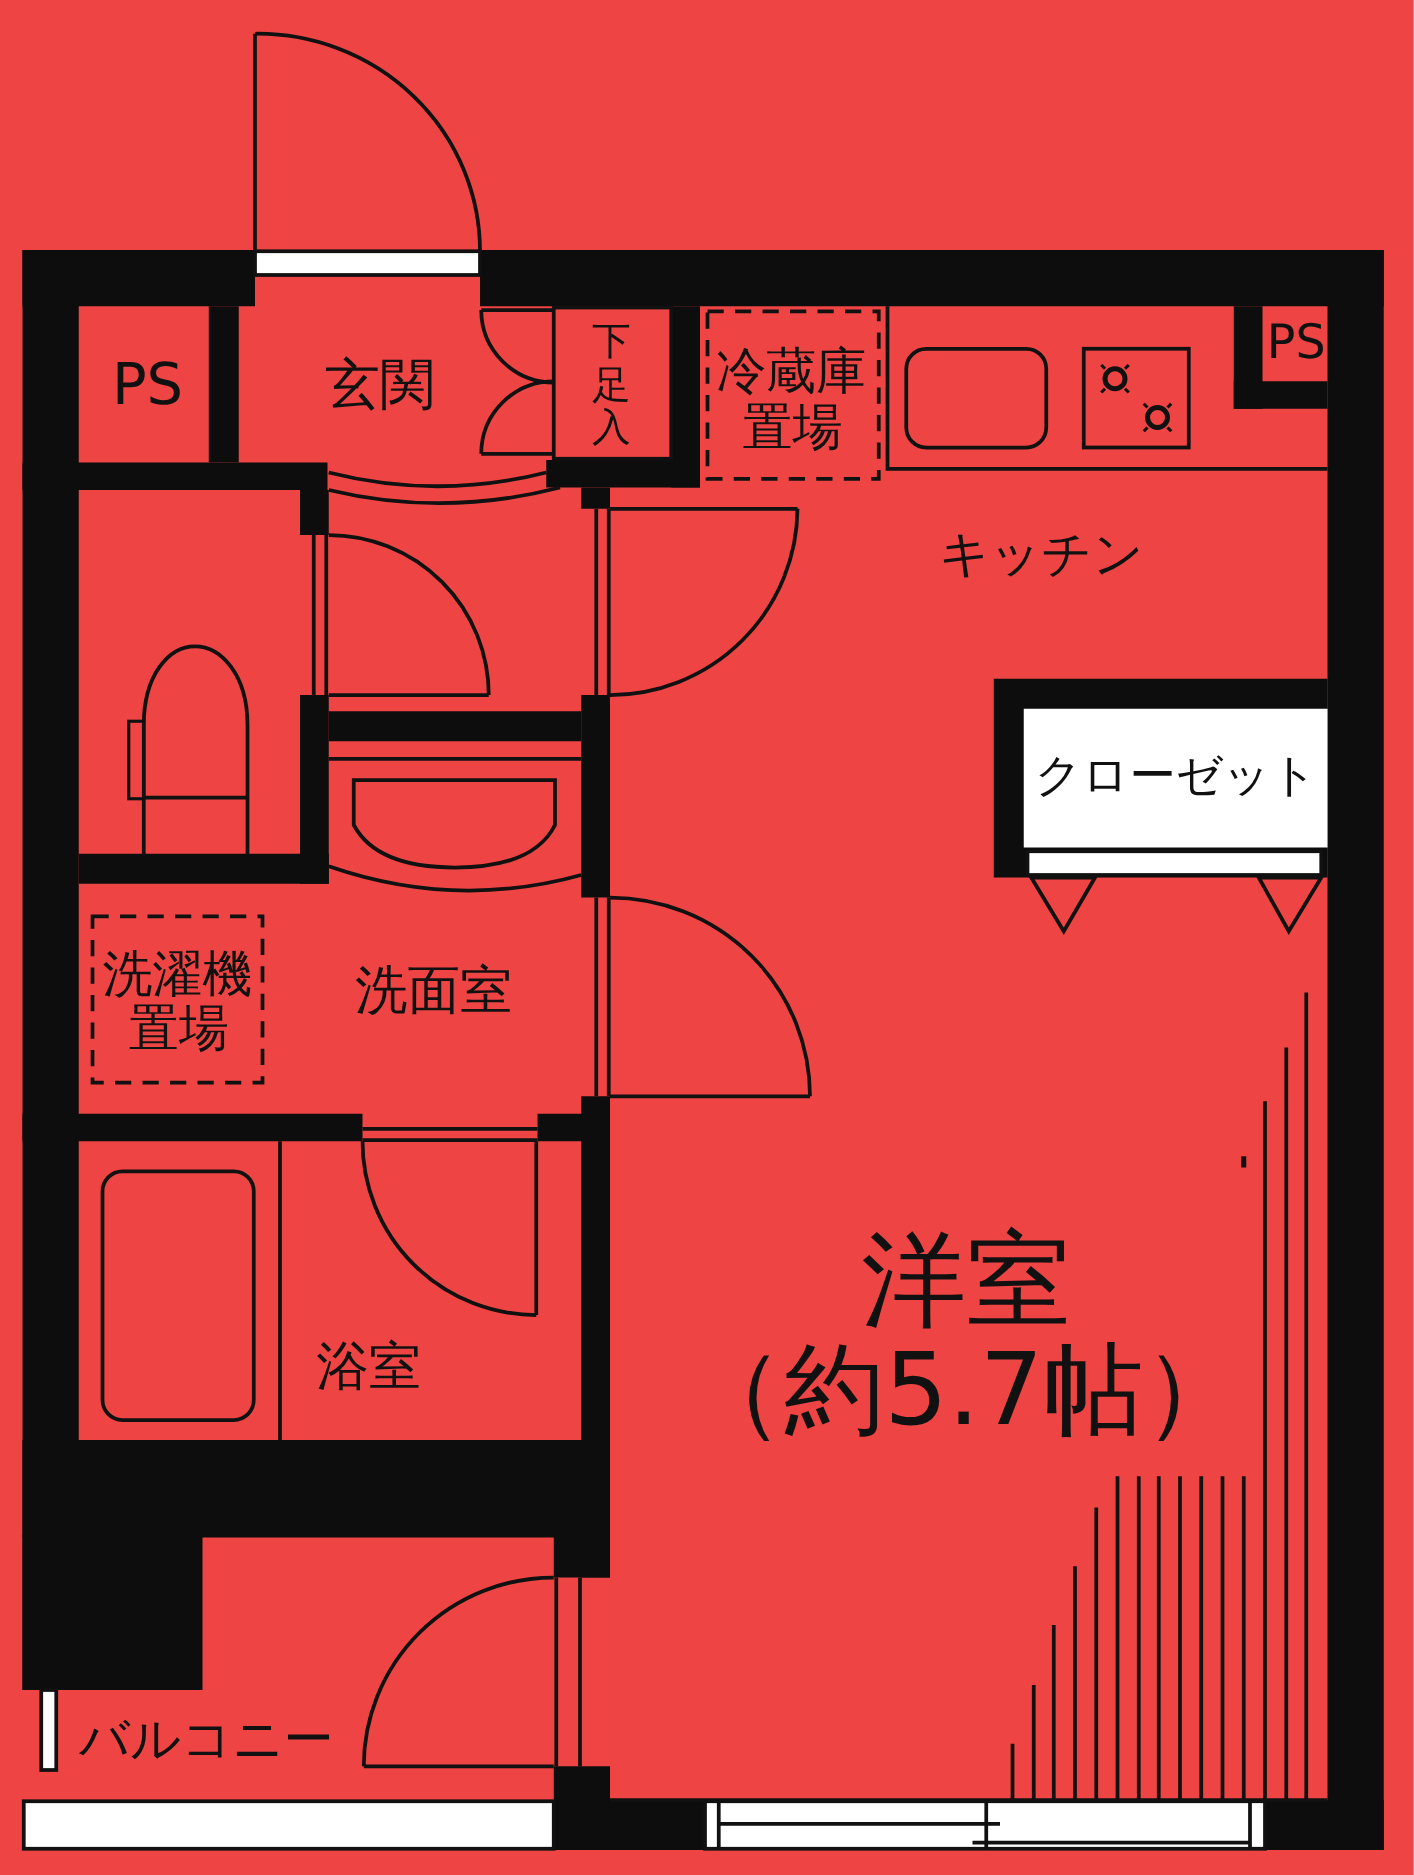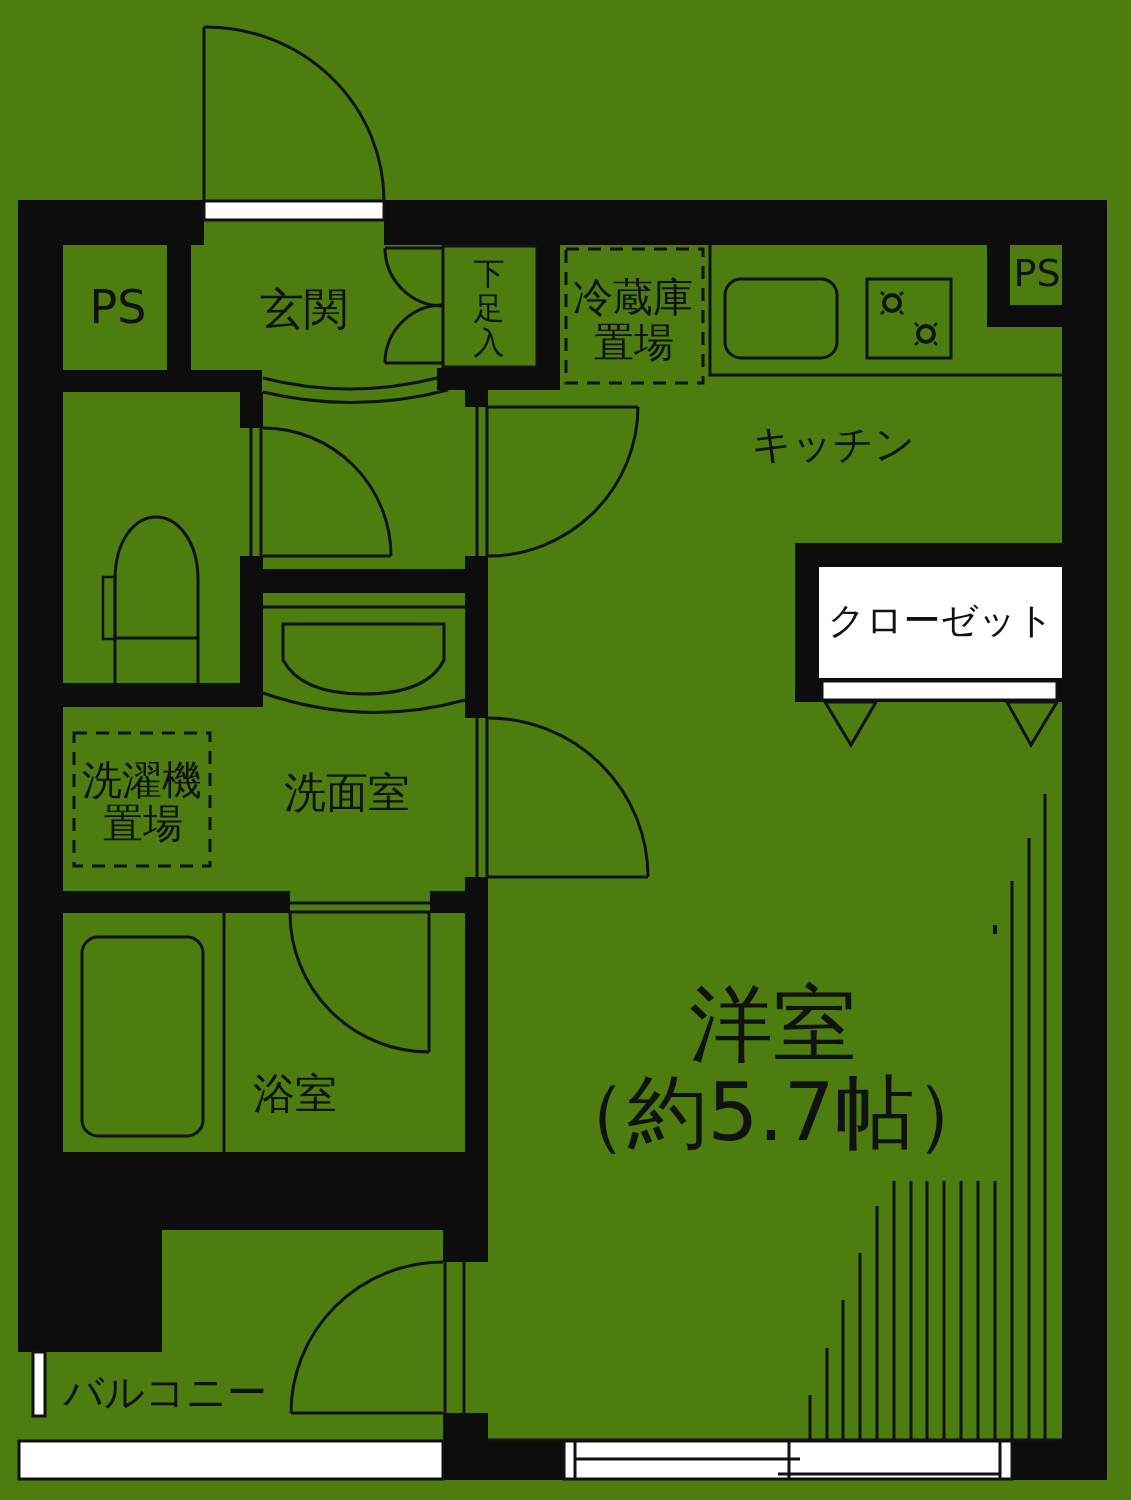--- a/index.html
+++ b/index.html
@@ -1,20 +1,20 @@
 <!DOCTYPE html>
 <html><head>
   <meta charset="utf-8">
   <style>
     html, body { margin: 0; padding: 0; background: #ffffff; }
     #plan-root {
       position: relative;
       width: 1131px;
       height: 1500px;
-      background: #4d7c0f;
+      background: #ef4444;
       overflow: hidden;
     }
     svg { display: block; }
     .wall { fill: #0d0d0d; }
     .ln { stroke: #111111; stroke-width: 3; fill: none; }
     .ln-thin { stroke: #111111; stroke-width: 2.5; fill: none; }
     .ln-fill { stroke: #111111; stroke-width: 3; fill: #ffffff; }
     .dash { stroke: #111111; stroke-width: 3; fill: none; stroke-dasharray: 13 9; }
     .hatch { stroke: #111111; stroke-width: 3; }
     .lbl {

